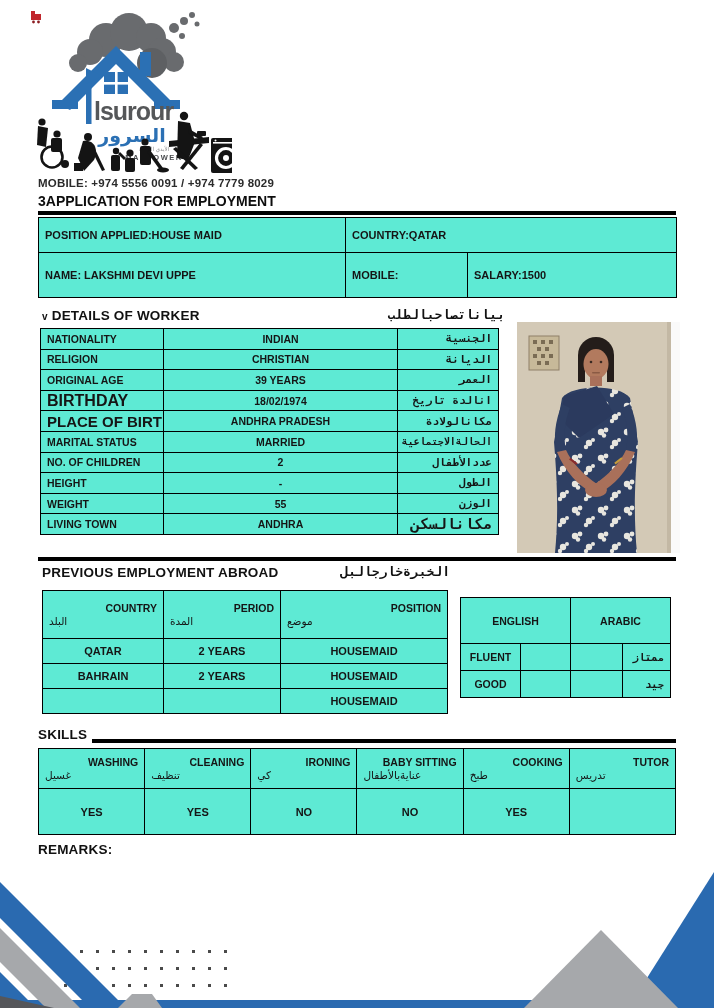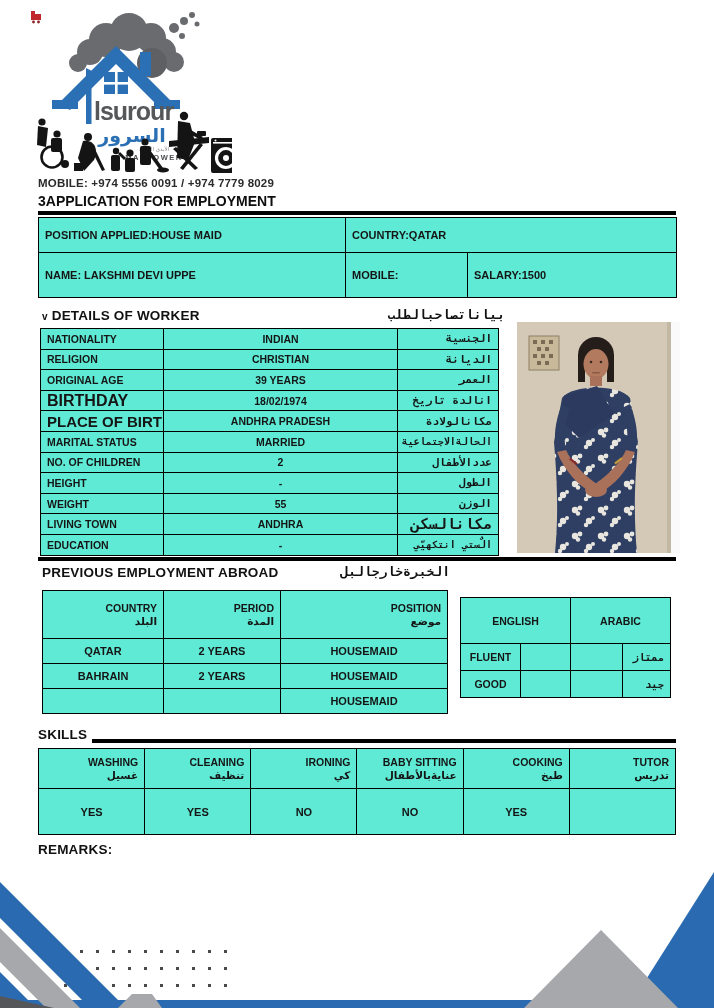--- a/index.html
+++ b/index.html
@@ -12,21 +12,21 @@
   td,th{border:1.3px solid #000;font-weight:bold;font-size:11px;color:#151515;
         overflow:hidden;white-space:nowrap;padding:0 6px;}
   .tbl{position:absolute;background:#5eead4;}
   .hline{position:absolute;background:#000;}
   .sec-title{position:absolute;font-weight:bold;font-size:13.5px;letter-spacing:.2px;color:#111;}
   .ar-title{position:absolute;font-weight:bold;font-size:13px;text-align:right;color:#111;}
   .cell-c{text-align:center;}
   .cell-l{text-align:left;}
   .cell-r{text-align:right;}
   .hdr2 .en{font-size:10.5px;line-height:13px;text-align:right;font-weight:bold;}
-  .hdr2 .arl{font-size:10.5px;line-height:13px;text-align:right;font-family:"DejaVu Sans",sans-serif;font-weight:bold;}
+  .hdr2 .arl{font-size:10.5px;line-height:13px;text-align:left;font-family:"DejaVu Sans",sans-serif;font-weight:normal;}
   svg{display:block;}
 </style>
 </head>
 <body>
 
 <div class="page">
 
   <svg class="abs" style="left:30px;top:10px" width="12" height="14" viewBox="0 0 12 14">
     <rect x="1" y="1" width="4" height="9" fill="#c0272d"></rect>
     <rect x="5" y="4" width="6" height="6" fill="#c0272d"></rect>
@@ -193,25 +193,20 @@
         </tr>
     <tr style="height:20.6px">
           <td class="cell-l" style="font-size:10.5px">WEIGHT</td>
           <td class="cell-c" style="font-size:10.5px">55</td>
           <td class="cell-r ar" style="font-size:11px">الوزن</td>
         </tr>
     <tr style="height:20.6px">
           <td class="cell-l" style="font-size:10.5px">LIVING TOWN</td>
           <td class="cell-c" style="font-size:10.5px">ANDHRA</td>
           <td class="cell-r ar" style="font-size:15px">مكانالسكن</td>
-        </tr>
-    <tr style="height:20.6px">
-          <td class="cell-l" style="font-size:10.5px">EDUCATION</td>
-          <td class="cell-c" style="font-size:10.5px">-</td>
-          <td class="cell-r ar" style="font-size:10px">الٌستي انتكهيّي</td>
         </tr>
   </tbody>
     </table>
 
   <svg class="abs" style="left:517px;top:322px" width="163" height="231" viewBox="0 0 163 231">
     <defs>
       <pattern id="floral" width="26" height="26" patternUnits="userSpaceOnUse">
         <rect width="26" height="26" fill="#2e3f63"></rect>
         <g fill="#e8e6df">
           <circle cx="6" cy="6" r="3.2"></circle>

